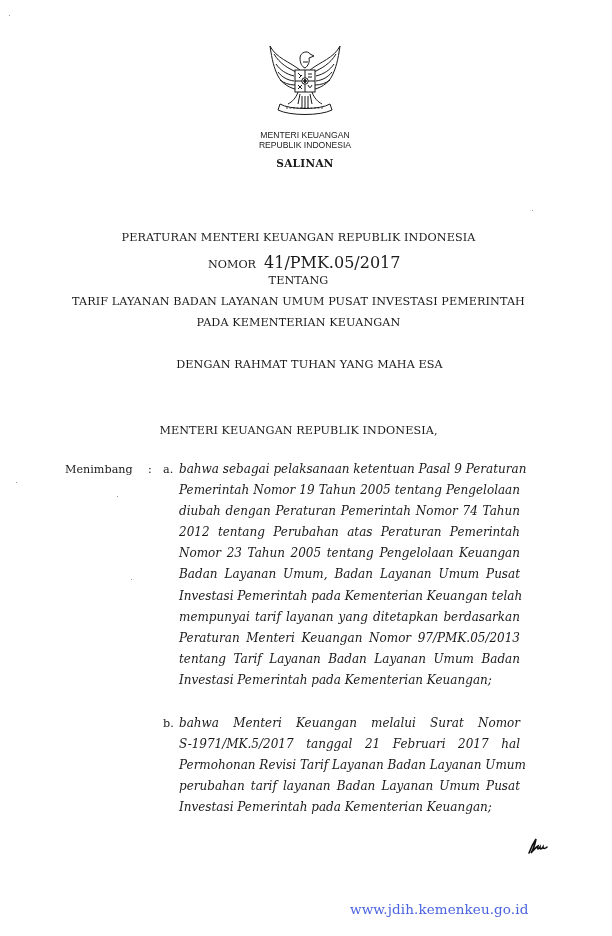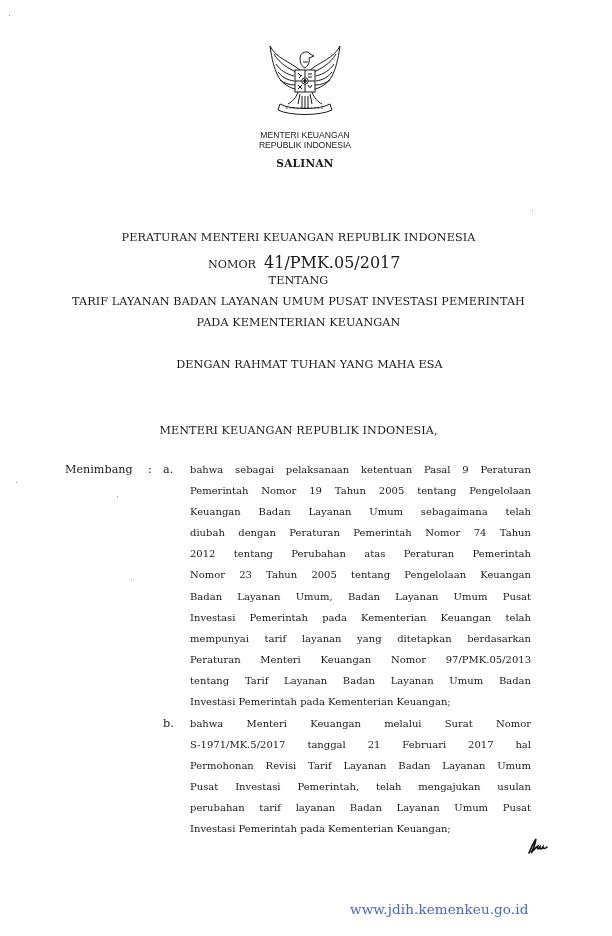--- a/index.html
+++ b/index.html
@@ -10,22 +10,22 @@
   .ministry { left:200px; width:210px; text-align:center; font-family:"Liberation Sans", sans-serif;
               font-size:8.6px; line-height:9.5px; color:#222; }
   .salinan { left:200px; width:210px; top:157px; text-align:center; font-weight:bold;
              font-size:10.5px; letter-spacing:0.3px; }
   .title { left:0; width:597px; text-align:center; font-size:11.2px; letter-spacing:0.1px; }
   .nomor { left:208px; font-size:11.2px; }
   .nomor .num { margin-left:8px; font-size:16px; }
   .label { left:65px; font-size:11.2px; }
   .colon { left:148px; font-size:11.2px; }
   .marker { font-size:11.2px; }
-  .para { left:190px; width:341px; font-size:10px; line-height:21.1px; text-align:justify;
-          text-align-last:left; }
+  .para { left:179px; width:341px; font-size:12px; line-height:21.1px; text-align:justify;
+          text-align-last:left;font-style:italic; }
   .para span.line { display:block; text-align:justify; text-align-last:justify; white-space:nowrap; }
   .para span.line.last { text-align-last:left; }
   .signature { left:527px; top:836px; width:22px; height:20px; }
   .footer-link { left:350px; top:901px; font-size:13.5px; color:#4a63e0; text-decoration:none; letter-spacing:0.1px; }
   .speck { position:absolute; width:1.2px; height:1.2px; background:#777; border-radius:50%; }
 </style>
 </head>
 <body>
 
 <div class="abs emblem">
@@ -81,38 +81,36 @@
 <div class="abs title" style="top:358px;margin-left:11px;">DENGAN RAHMAT TUHAN YANG MAHA ESA</div>
 <div class="abs title" style="top:424px;">MENTERI KEUANGAN REPUBLIK INDONESIA,</div>
 
 <div class="abs label" style="top:463px;">Menimbang</div>
 <div class="abs colon" style="top:463px;">:</div>
 <div class="abs marker" style="left:163px; top:463px;">a.</div>
 
 <div class="abs para" style="top:459px;">
   <span class="line">bahwa sebagai pelaksanaan ketentuan Pasal 9 Peraturan</span>
   <span class="line">Pemerintah Nomor 19 Tahun 2005 tentang Pengelolaan</span>
-  <span class="line">Keuangan Badan Layanan Umum sebagaimana telah</span>
   <span class="line">diubah dengan Peraturan Pemerintah Nomor 74 Tahun</span>
   <span class="line">2012 tentang Perubahan atas Peraturan Pemerintah</span>
   <span class="line">Nomor 23 Tahun 2005 tentang Pengelolaan Keuangan</span>
   <span class="line">Badan Layanan Umum, Badan Layanan Umum Pusat</span>
   <span class="line">Investasi Pemerintah pada Kementerian Keuangan telah</span>
   <span class="line">mempunyai tarif layanan yang ditetapkan berdasarkan</span>
   <span class="line">Peraturan Menteri Keuangan Nomor 97/PMK.05/2013</span>
   <span class="line">tentang Tarif Layanan Badan Layanan Umum Badan</span>
   <span class="line last">Investasi Pemerintah pada Kementerian Keuangan;</span>
 </div>
 
 <div class="abs marker" style="left:163px; top:717px;">b.</div>
 <div class="abs para" style="top:713px;">
   <span class="line">bahwa Menteri Keuangan melalui Surat Nomor</span>
   <span class="line">S-1971/MK.5/2017 tanggal 21 Februari 2017 hal</span>
   <span class="line">Permohonan Revisi Tarif Layanan Badan Layanan Umum</span>
-  <span class="line">Pusat Investasi Pemerintah, telah mengajukan usulan</span>
   <span class="line">perubahan tarif layanan Badan Layanan Umum Pusat</span>
   <span class="line last">Investasi Pemerintah pada Kementerian Keuangan;</span>
 </div>
 
 <div class="abs signature">
   <svg width="22" height="20" viewBox="0 0 22 20" fill="none" stroke="#111" stroke-width="1.6" stroke-linecap="round">
     <path d="M2 17 C4 12 7 6 9 3 C8 8 6 14 4 17 C7 14 9 11 11 10 C10 13 11 14 13 11 C13 13 14 14 16 11 C16 13 18 13 20 11"></path>
   </svg>
 </div>
 

